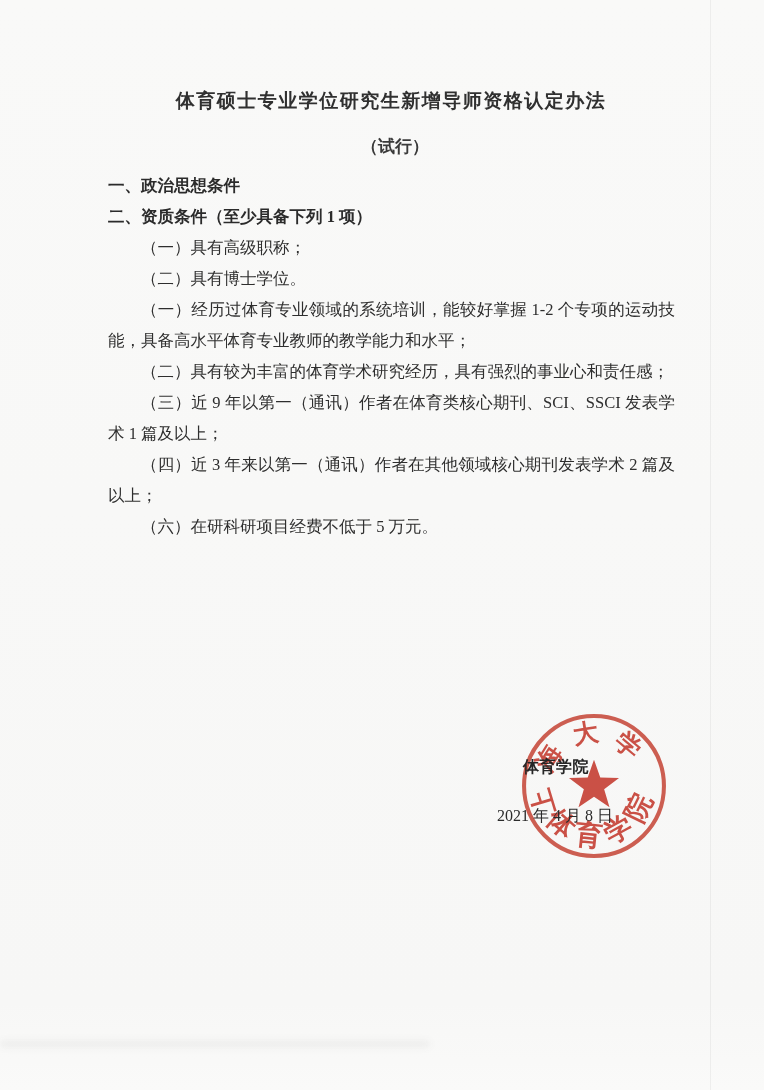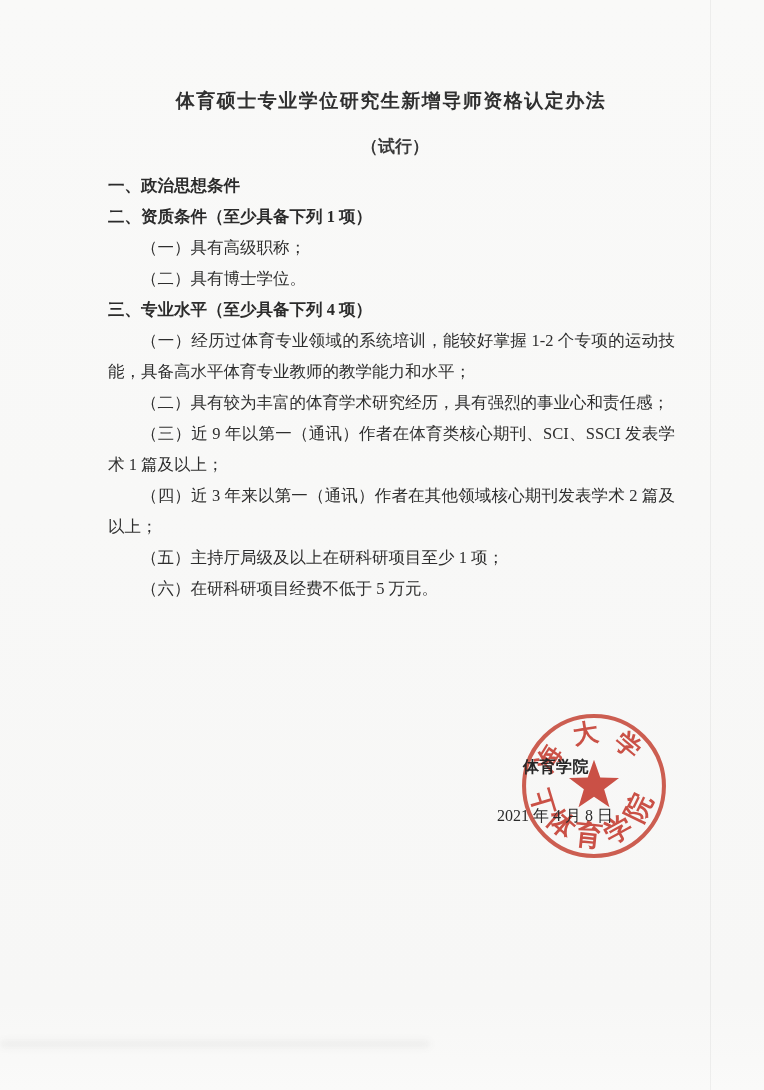--- a/index.html
+++ b/index.html
@@ -102,26 +102,24 @@
   <div class="doc-title">体育硕士专业学位研究生新增导师资格认定办法</div>
   <div class="doc-subtitle">（试行）</div>
 
   <div class="content">
     <p class="sec-heading">一、政治思想条件</p>
 
     <p class="sec-heading">二、资质条件（至少具备下列 1 项）</p>
     <p class="indent">（一）具有高级职称；</p>
     <p class="indent">（二）具有博士学位。</p>
 
-    <p class="sec-heading">三、专业水平（至少具备下列 4 项）</p>
     <p class="indent">（一）经历过体育专业领域的系统培训，能较好掌握 1-2 个专项的运动技能，具备高水平体育专业教师的教学能力和水平；</p>
     <p class="indent">（二）具有较为丰富的体育学术研究经历，具有强烈的事业心和责任感；</p>
     <p class="indent">（三）近 9 年以第一（通讯）作者在体育类核心期刊、SCI、SSCI 发表学术 1 篇及以上；</p>
     <p class="indent">（四）近 3 年来以第一（通讯）作者在其他领域核心期刊发表学术 2 篇及以上；</p>
-    <p class="indent">（五）主持厅局级及以上在研科研项目至少 1 项；</p>
     <p class="indent">（六）在研科研项目经费不低于 5 万元。</p>
   </div>
 
   <div class="stamp">
     <svg viewBox="0 0 146 146" xmlns="http://www.w3.org/2000/svg">
       <circle cx="73" cy="73" r="69" fill="none" stroke-width="4" stroke="#c7493b"></circle>
       <polygon points="73,47 79.2,64.5 97.7,65 83,76.2 88.3,94 73,83.5 57.7,94 63,76.2 48.3,65 66.8,64.5" fill="#c43a2e"></polygon>
 
       <text class="stamp-ring-char-top" text-anchor="middle" dominant-baseline="central" transform="translate(22.3 88.5) rotate(-107)" fill="#c43a2e">上</text>
       <text class="stamp-ring-char-top" text-anchor="middle" dominant-baseline="central" transform="translate(28.1 44.9) rotate(-58)" fill="#c43a2e">海</text>

